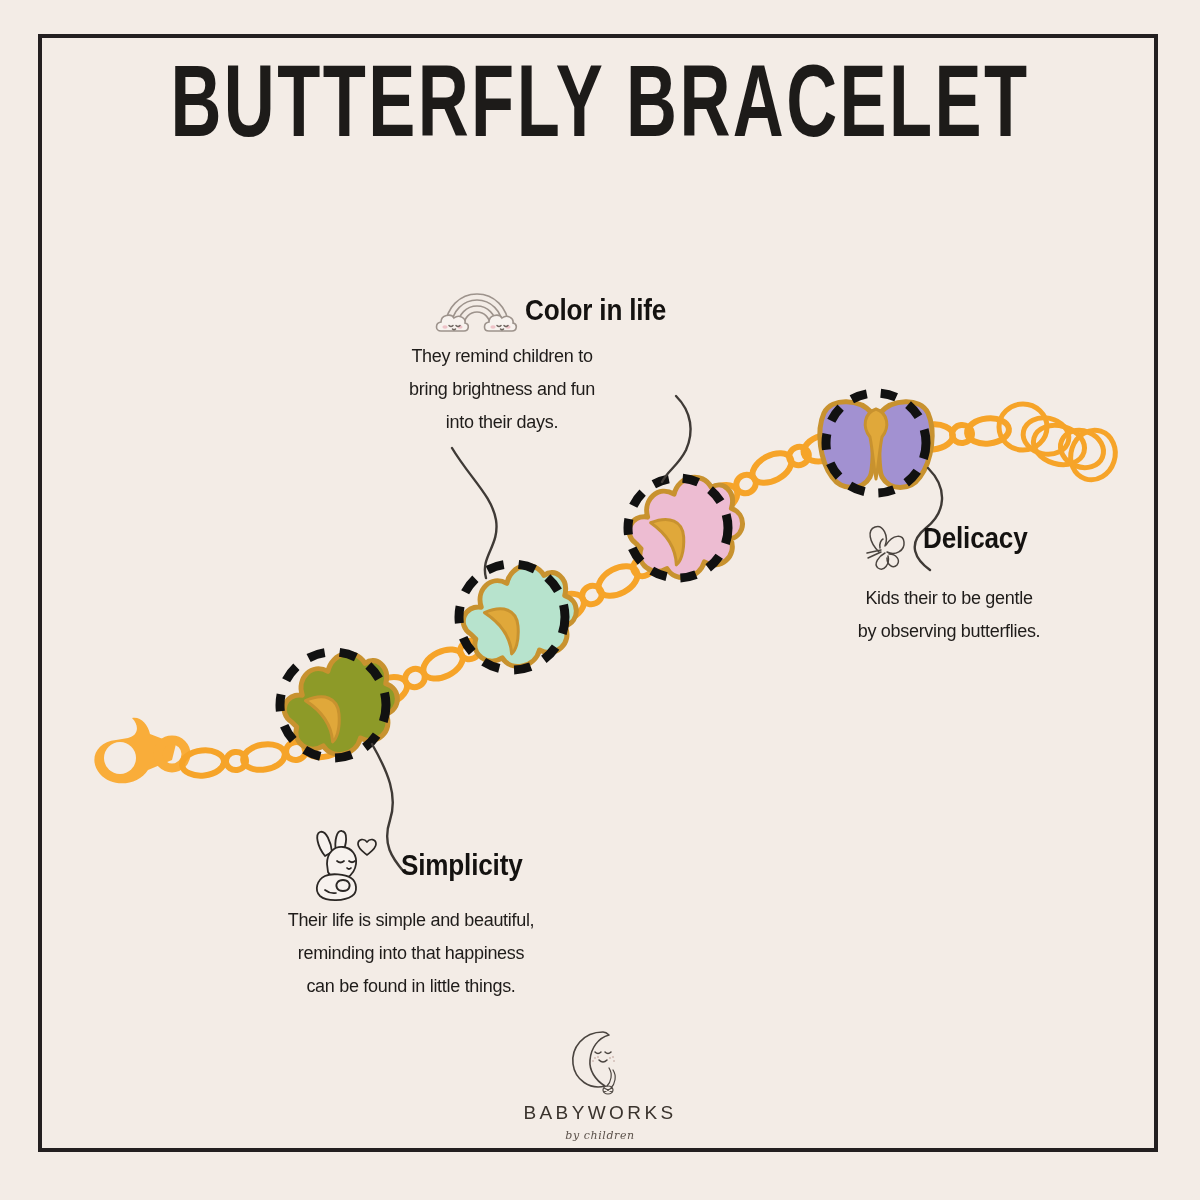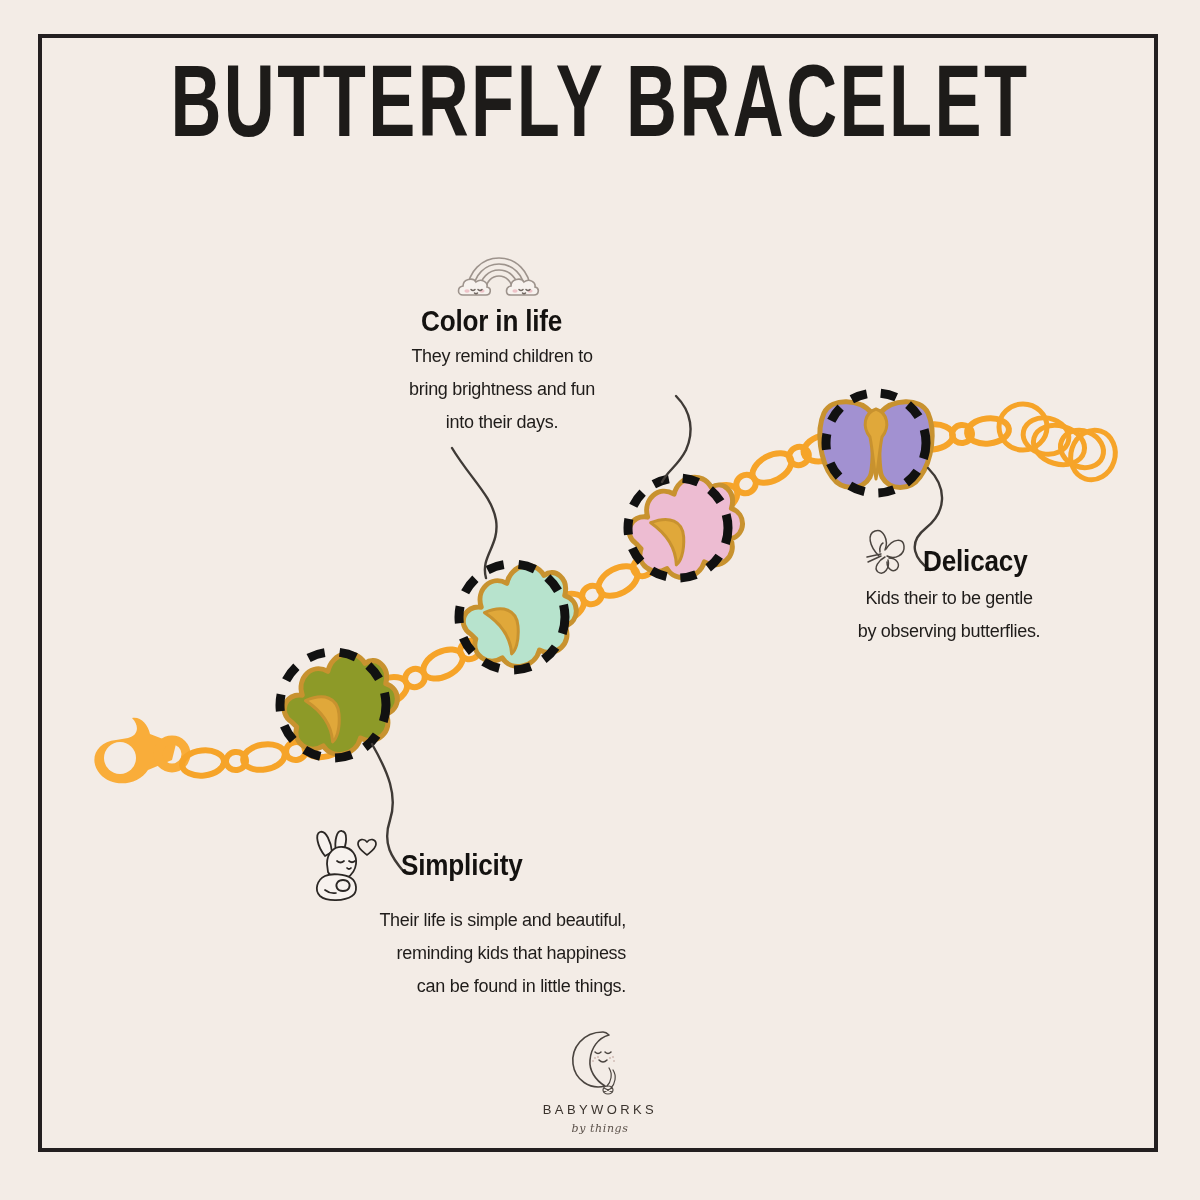--- a/index.html
+++ b/index.html
@@ -80,46 +80,45 @@
     width: 372px;
     text-align: center;
   }
   #callout-color .head-row {
     display: flex;
     align-items: center;
     justify-content: flex-end;
     gap: 6px;
     padding-right: 6px;
     height: 56px;
-    flex-direction: column;
   }
   #callout-color .body {
     margin-top: 2px;
   }
   #callout-delicacy {
     left: 794px;
     top: 522px;
     width: 310px;
     text-align: center;
   }
   #callout-delicacy .head-row {
     display: flex;
-    align-items: flex-end;
+    align-items: flex-start;
     justify-content: center;
     gap: 8px;
     height: 56px;
   }
   #callout-delicacy .body {
     margin-top: 4px;
   }
   #callout-simplicity {
     left: 196px;
     top: 828px;
     width: 430px;
-    text-align: right;
+    text-align: center;
   }
   #callout-simplicity .head-row {
     display: flex;
     align-items: center;
     justify-content: center;
     gap: 10px;
     height: 74px;
     padding-left: 22px;
   }
   #callout-simplicity .body {
@@ -131,21 +130,21 @@
   }
   
   #brand {
     position: absolute;
     left: 0;
     top: 1028px;
     width: 1200px;
     text-align: center;
   }
   #brand .wordmark {
-    font-size: 13px;
+    font-size: 19px;
     letter-spacing: 3.4px;
     color: #3a332d;
     margin-top: 2px;
   }
   #brand .tagline {
     font-family: "DejaVu Serif", serif;
     font-style: italic;
     font-size: 11px;
     letter-spacing: 0.6px;
     color: #5b514a;
@@ -410,21 +409,21 @@
             <path d="M38 40 q2 2 4 0"></path>
             <path d="M16 62 q5 4 11 3"></path>
           </g>
           <path d="M58 14 C55 10, 49 11, 49 16 C49 21, 56 25, 58 27
                    C60 25, 67 21, 67 16 C67 11, 61 10, 58 14 Z" fill="none" stroke="#2b2724" stroke-width="1.7" stroke-linejoin="round"></path>
         </svg>
       </span>
       <span class="heading">Simplicity</span>
     </div>
     <div class="body">Their life is simple and beautiful,
-reminding kids that happiness
+reminding into that happiness
 can be found in little things.</div>
   </div>
 
   <div id="brand">
     <span>
       <svg width="86" height="68" viewBox="0 0 86 68" xmlns="http://www.w3.org/2000/svg">
         <path d="M46 4 C26 4, 14 20, 16 36 C18 52, 33 62, 48 58
                  C38 52, 32 42, 33 32 C34 20, 41 10, 52 7
                  C50 5, 48 4, 46 4 Z" fill="none" stroke="#4a443f" stroke-width="1.6" stroke-linejoin="round"></path>
         <g fill="none" stroke="#4a443f" stroke-width="1.5" stroke-linecap="round">
@@ -442,16 +441,16 @@
         </g>
         <g fill="none" stroke="#4a443f" stroke-width="1.2" stroke-linecap="round">
           <path d="M52 40 C56 46, 54 54, 50 58"></path>
           <path d="M56 42 C60 48, 58 56, 54 60"></path>
           <ellipse cx="51" cy="62" rx="5" ry="4"></ellipse>
           <path d="M47 60 l8 4 M47 64 l8 -4"></path>
         </g>
       </svg>
     </span>
     <div class="wordmark">BABYWORKS</div>
-    <div class="tagline">by things</div>
+    <div class="tagline">by children</div>
   </div>
 
 </div>
 
 </body></html>

